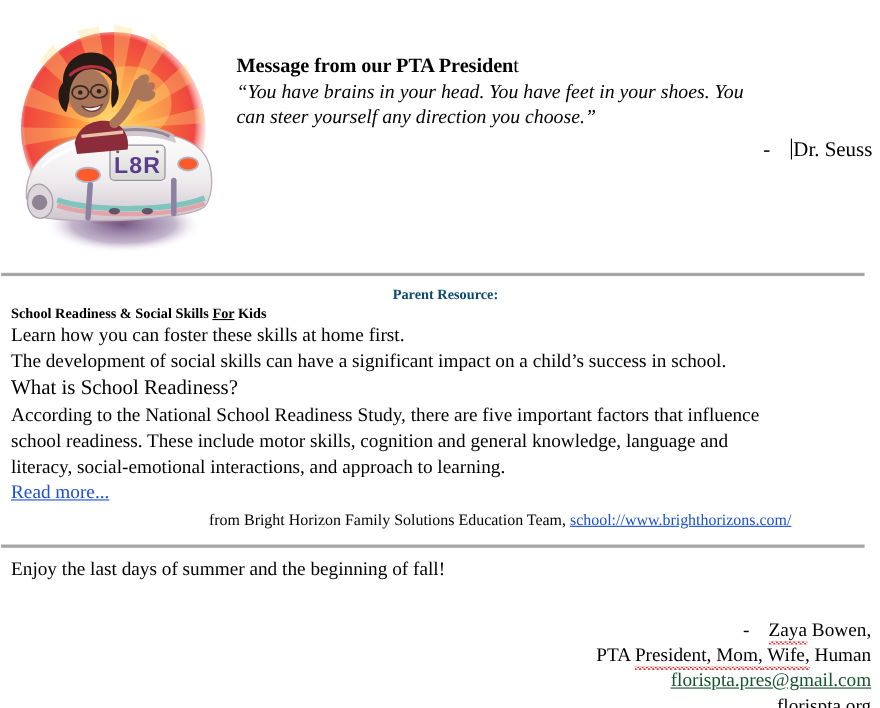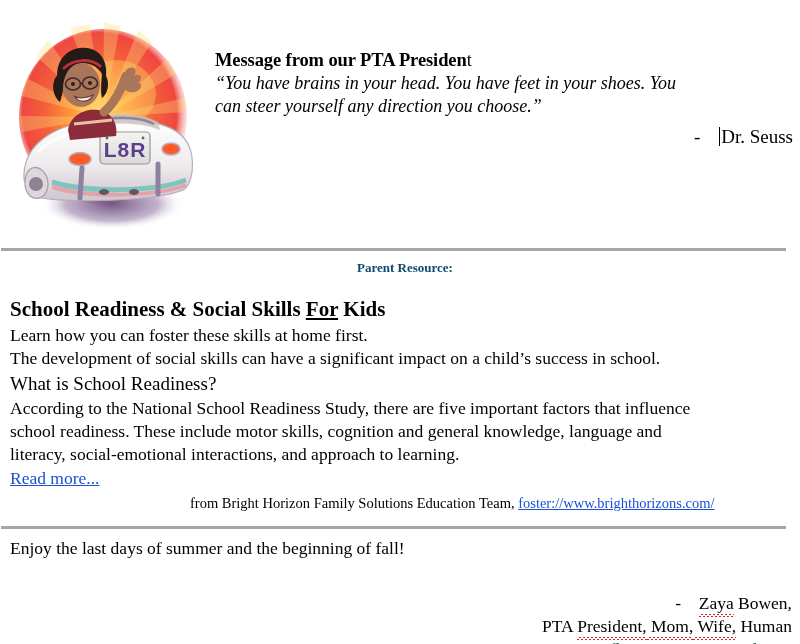--- a/index.html
+++ b/index.html
@@ -83,23 +83,22 @@
   }
   .res-label {
     color: #0c4a6e;
     font-weight: bold;
     font-size: 13px;
     line-height: 1.25;
     text-align: center;
   }
   .res-subhead {
     font-weight: bold;
-    font-size: 21px;
+    font-size: 13px;
     line-height: 1.32;
-    margin-top: 20px;
   }
   .res-subhead u { text-decoration: underline; }
 
   .res-body {
     font-size: 17.5px;
     line-height: 1.33;
   }
   .res-q {
     font-weight: normal;
     font-size: 19px;
@@ -309,21 +308,21 @@
   <div class="res-body">The development of social skills can have a significant impact on a child’s success in school.</div>
 
   <div class="res-q">What is School Readiness?</div>
 
   <div class="res-body">According to the National School Readiness Study, there are five important factors that influence</div>
   <div class="res-body">school readiness. These include motor skills, cognition and general knowledge, language and</div>
   <div class="res-body">literacy, social-emotional interactions, and approach to learning.</div>
 
   <div class="readmore"><span class="link">Read more...</span></div>
 
-  <div class="credit"><span>from Bright Horizon Family Solutions Education Team, </span><span class="link">foster://www.brighthorizons.com/</span></div>
+  <div class="credit"><span>from Bright Horizon Family Solutions Education Team, </span><span class="link">school://www.brighthorizons.com/</span></div>
 </div>
 
 <div class="rule" style="margin-top:13px;"></div>
 
 <div class="closing">Enjoy the last days of summer and the beginning of fall!</div>
 
 <div class="signature">
   <div class="sig-line"><span>-</span>&nbsp;&nbsp;&nbsp;&nbsp;<span class="sp w">Zaya</span><span> Bowen,</span></div>
 
   <div class="sig-line"><span>PTA </span><span class="sp w">President,</span><span class="sp w"> Mom,</span><span class="sp w"> Wife,</span><span> Human</span></div>

